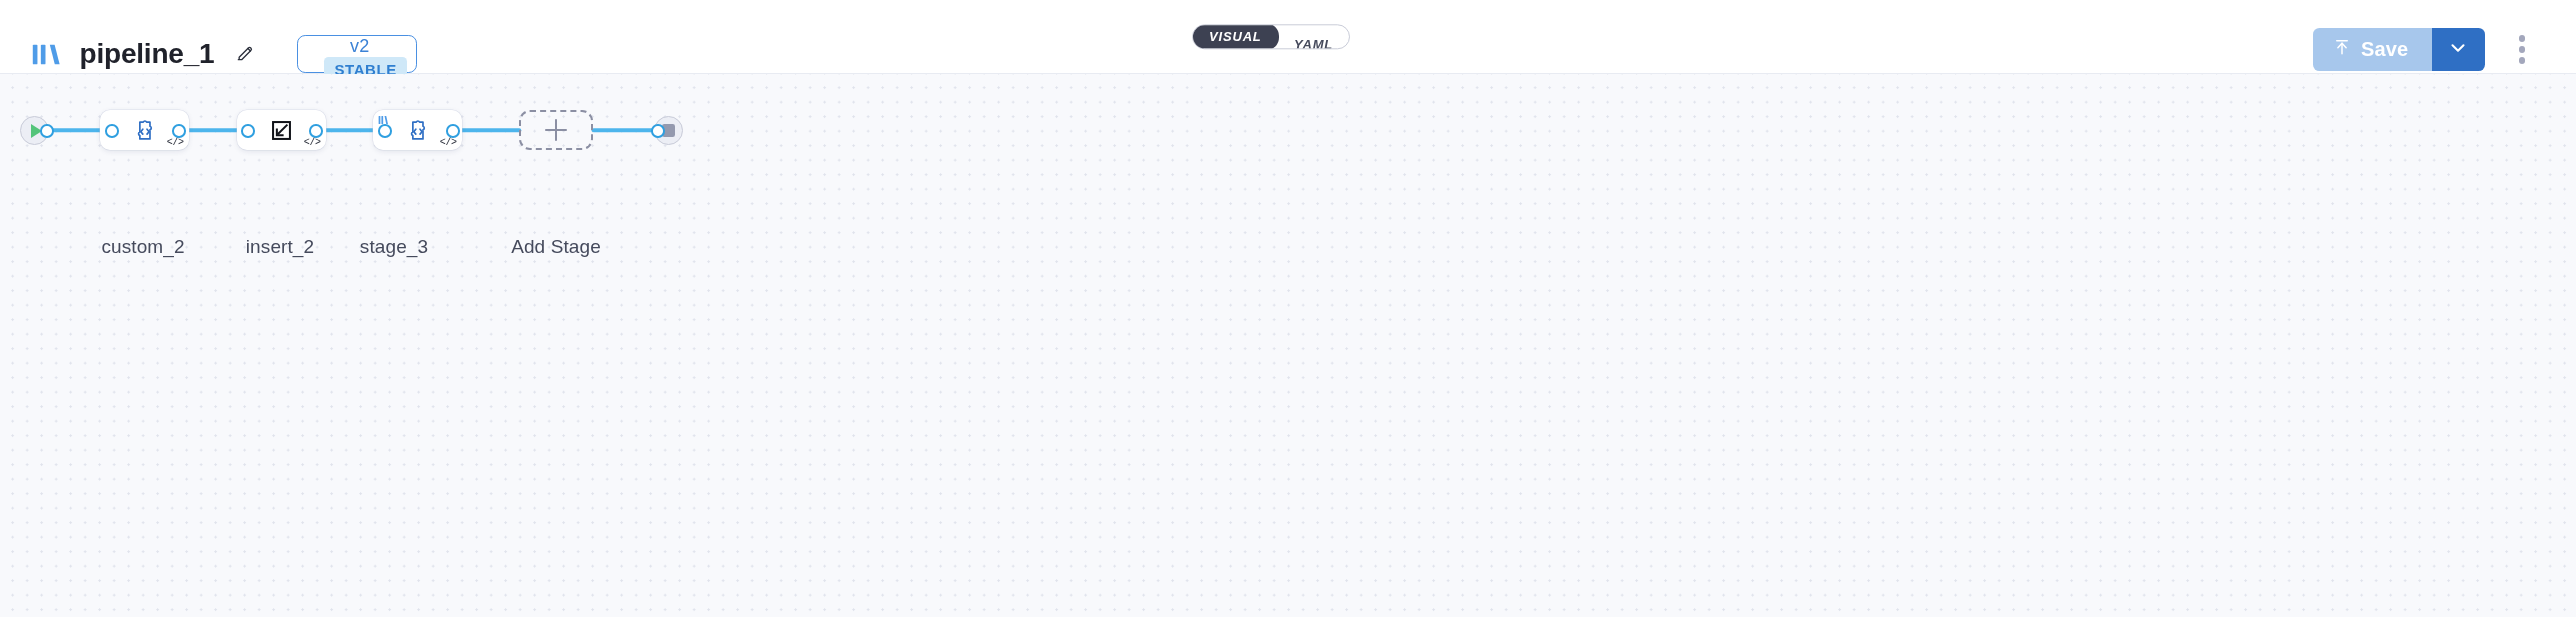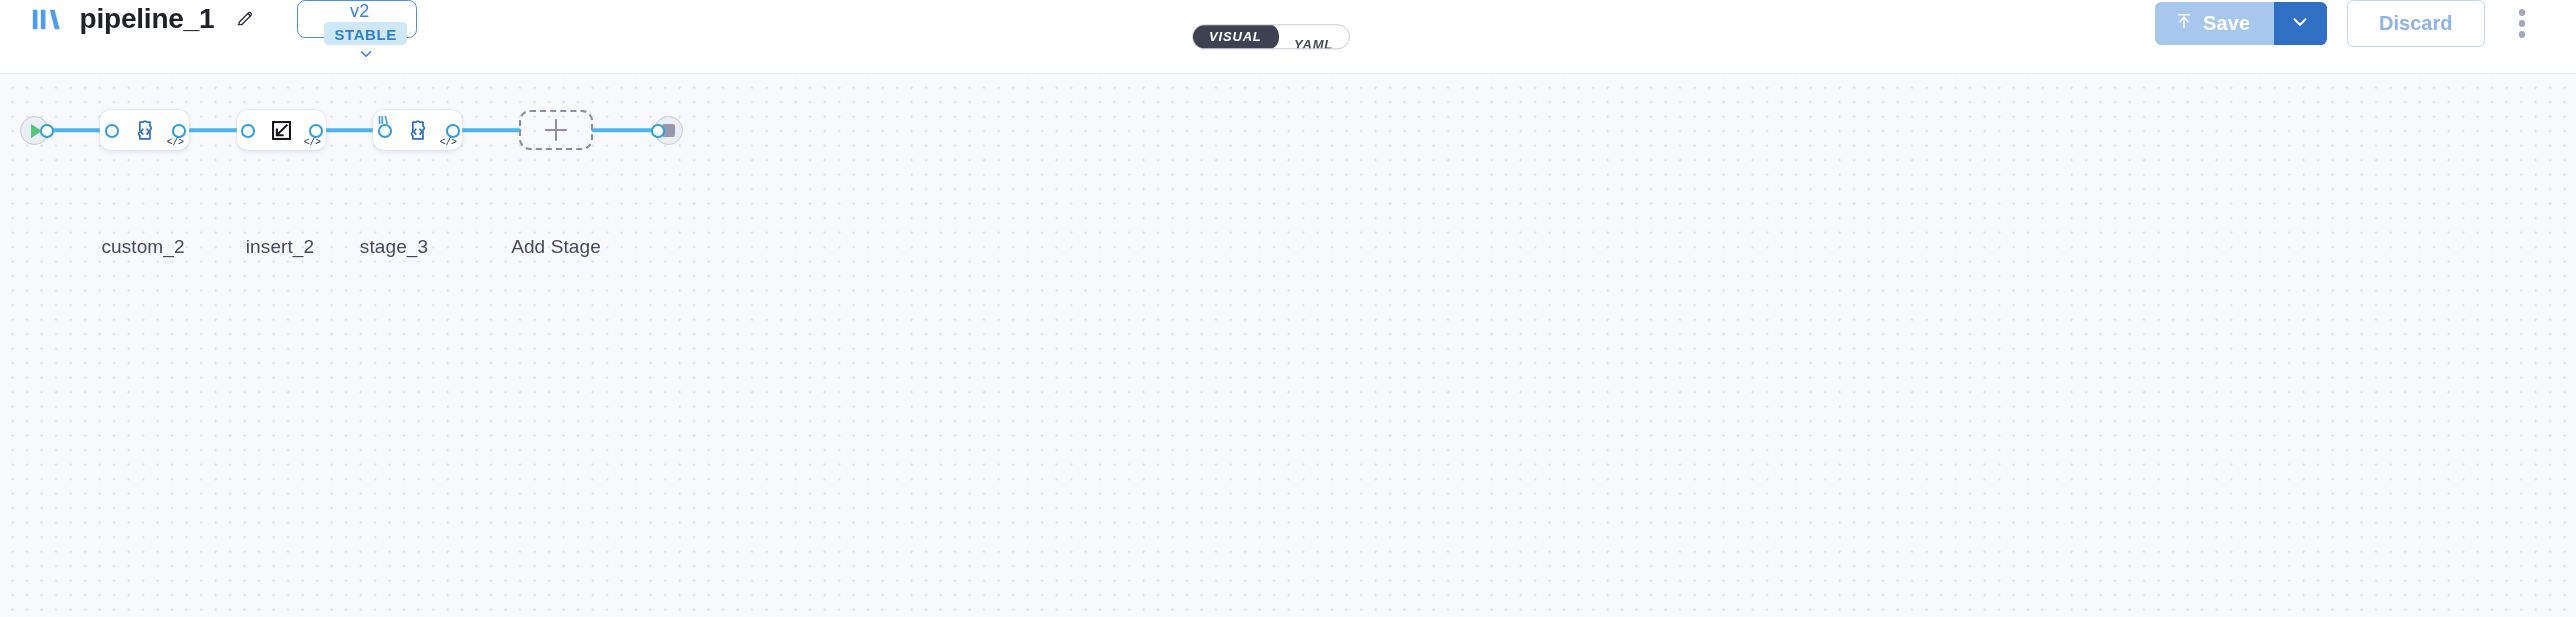--- a/index.html
+++ b/index.html
@@ -21,21 +21,21 @@
   }
 
   
   .header {
     position: relative;
     height: 74px;
     min-height: 74px;
     background: #ffffff;
     border-bottom: 0.9px solid #e8ebf2;
     display: flex;
-    align-items: flex-start;
+    align-items: flex-end;
     padding: 0 33px 0 31px;
   }
 
   .hdr-left {
     display: flex;
     align-items: center;
     gap: 0;
   }
 
   .brand-logo {
@@ -427,21 +427,20 @@
         </button>
         <button class="save-caret-btn">
           <span>
             <svg width="22" height="22" viewBox="0 0 24 24" fill="none" stroke="#ffffff" stroke-width="2.3" stroke-linecap="round" stroke-linejoin="round">
               <polyline points="6 9 12 15 18 9"></polyline>
             </svg>
           </span>
         </button>
       </div>
 
-      <button class="discard-btn">Discard</button>
 
       <button class="kebab-btn">
         <span class="kebab-dot"></span>
         <span class="kebab-dot"></span>
         <span class="kebab-dot"></span>
       </button>
     </div>
   </div>
 
   <div class="canvas">

